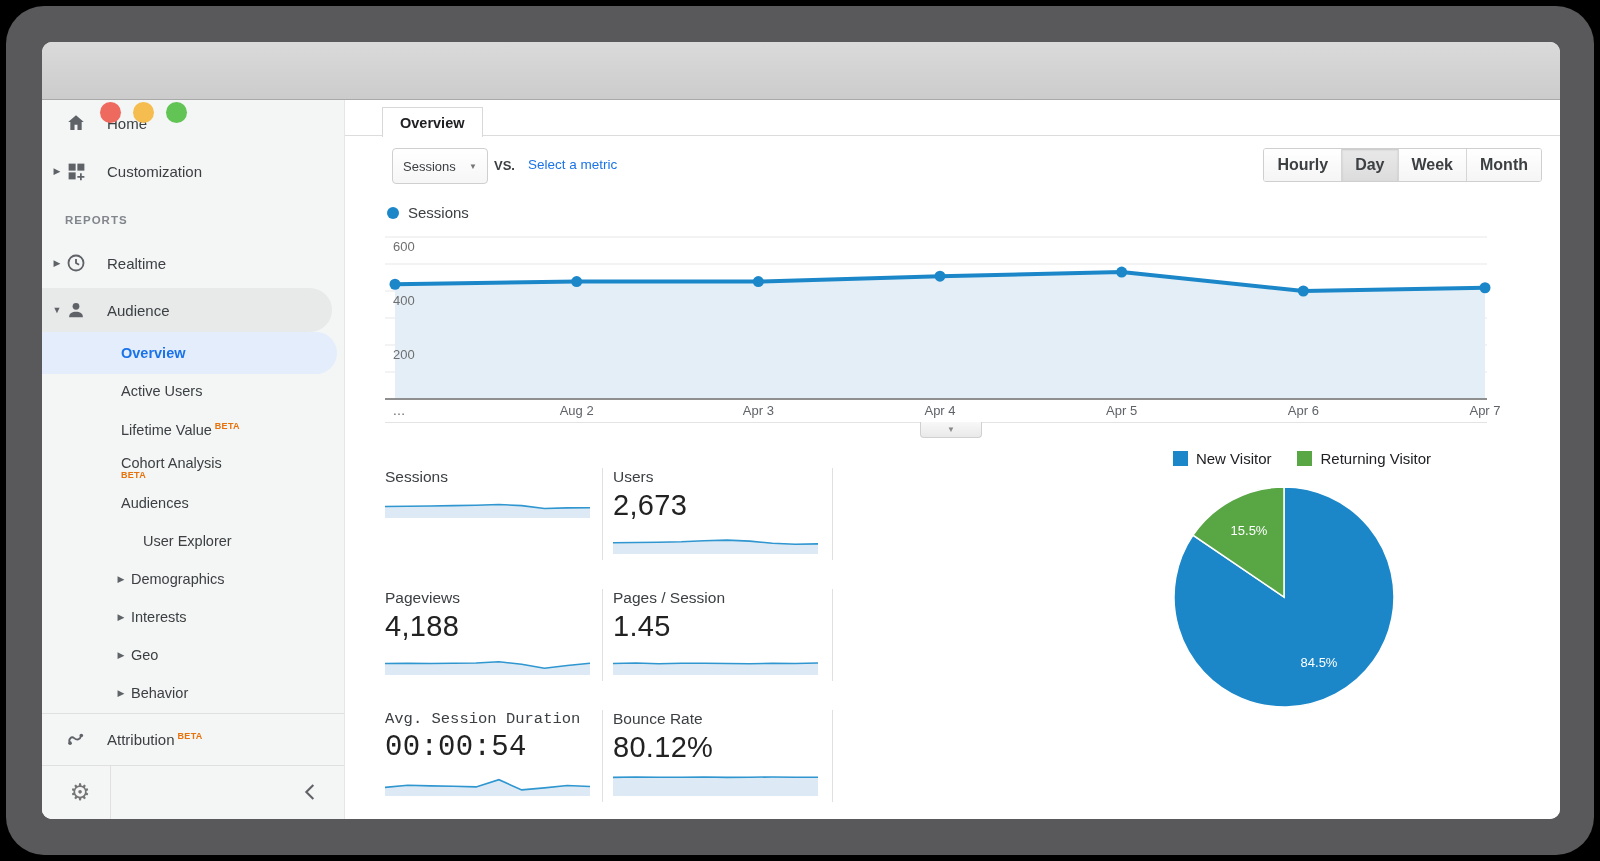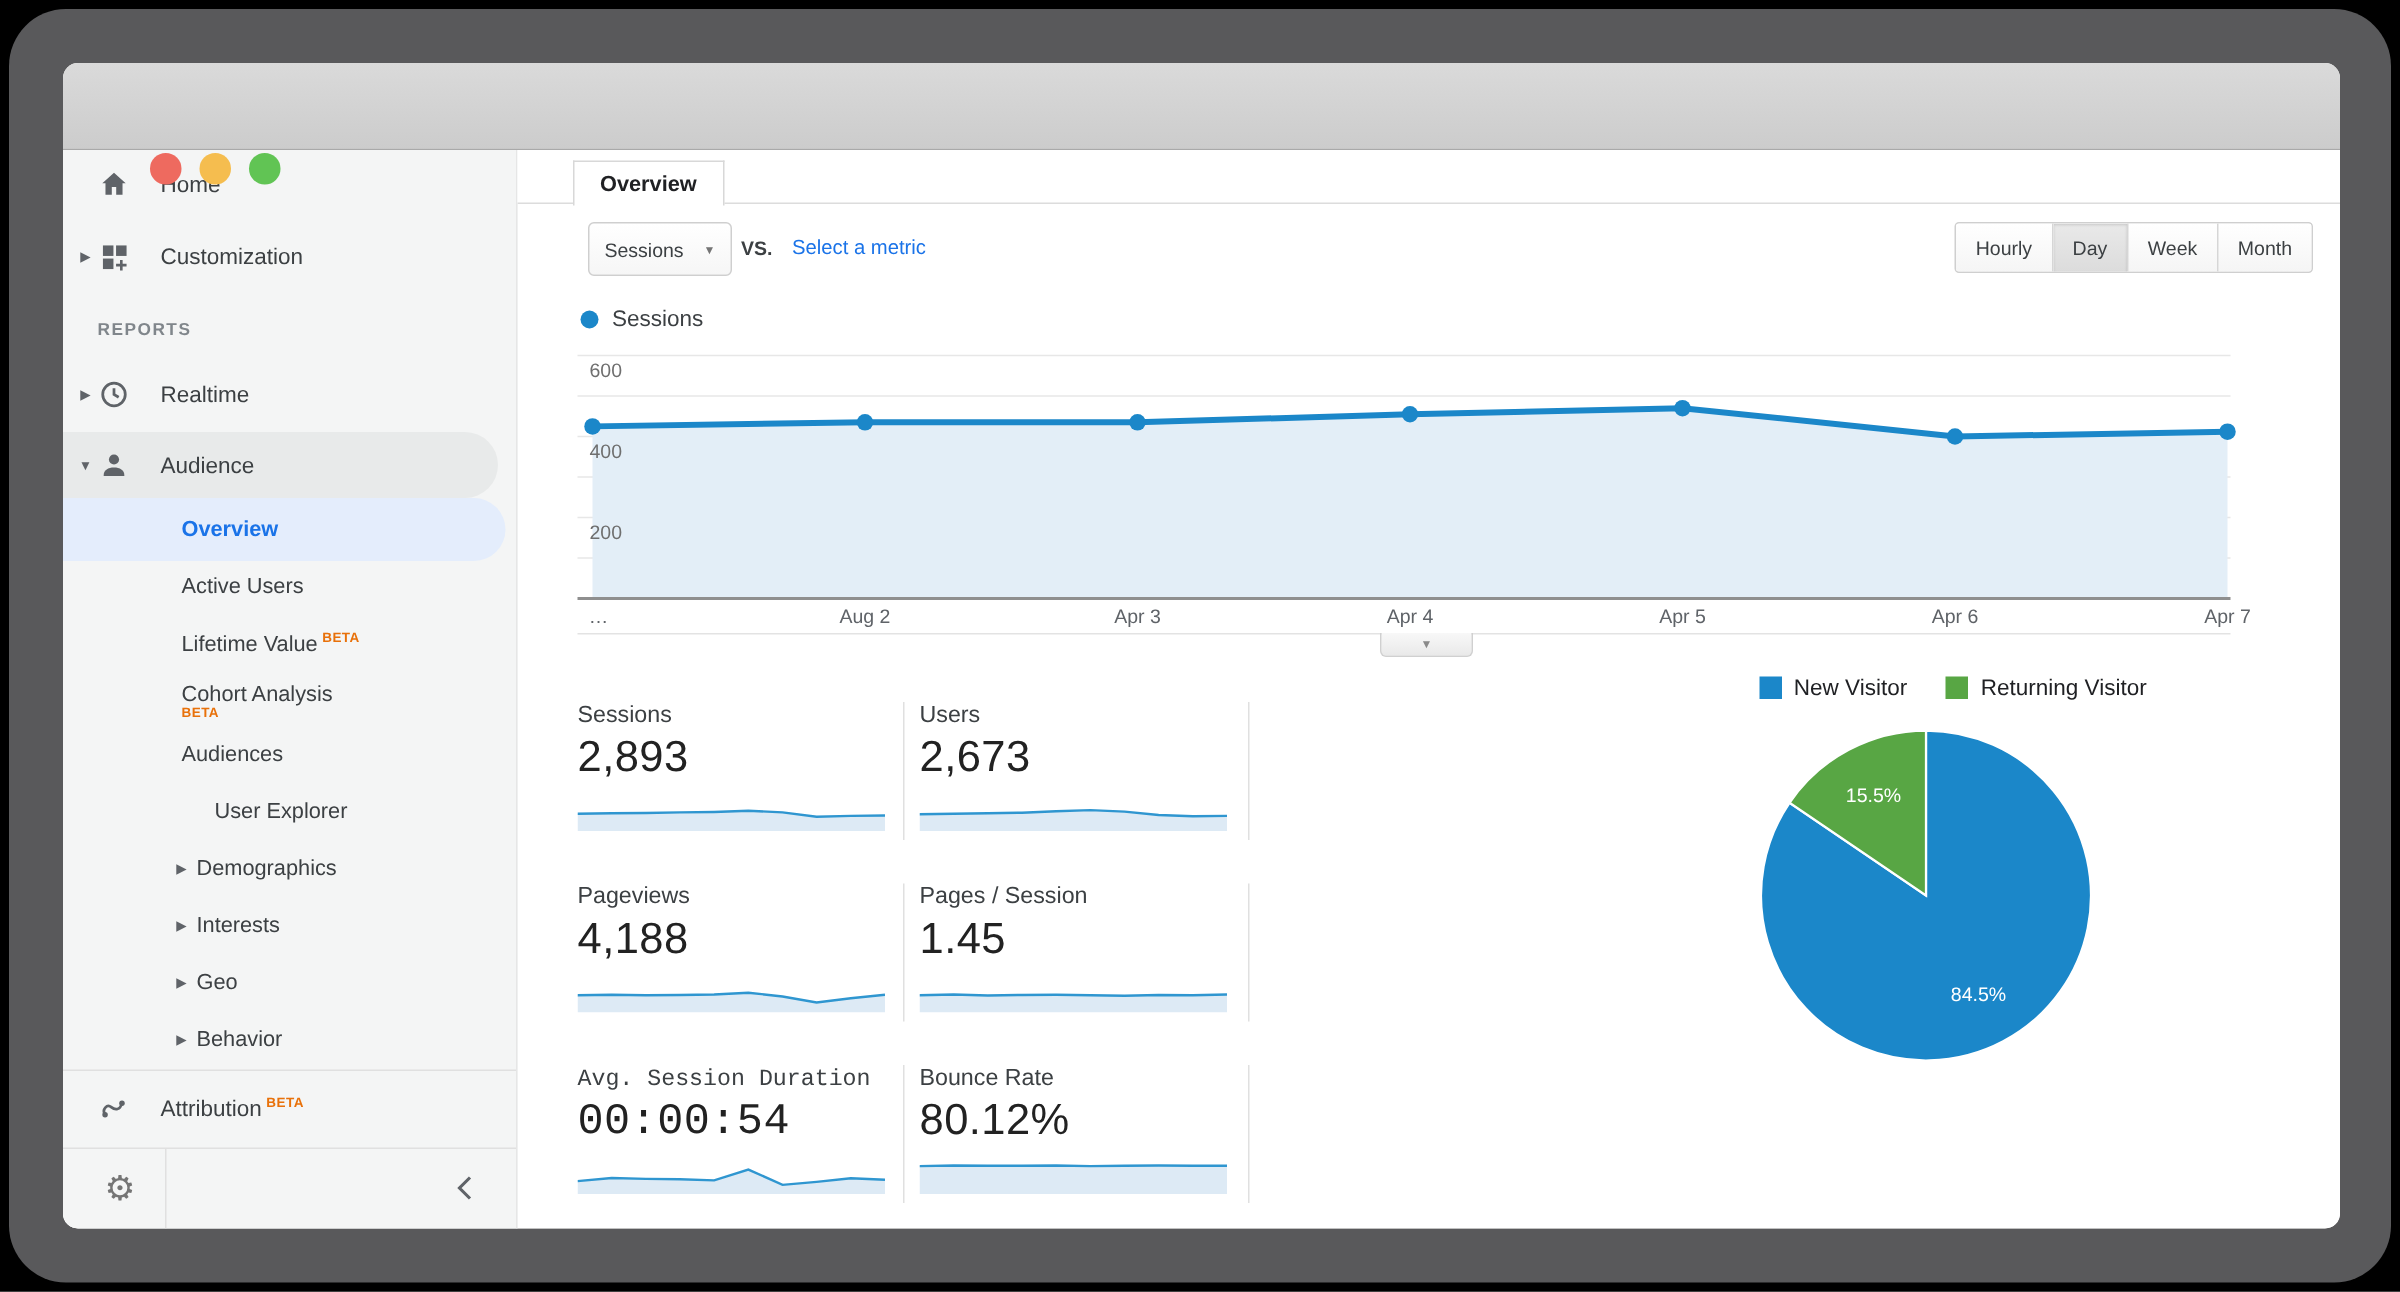--- a/index.html
+++ b/index.html
@@ -55,22 +55,22 @@
     background:linear-gradient(#ffffff,#f6f6f6); border:1px solid #cfcfcf; border-radius:4px;
     font-size:13px; color:#3c4043; display:flex; align-items:center;
     padding:0 10px; justify-content:space-between; cursor:pointer; }
   .select-caret { font-size:8px; color:#757575; }
   .vs-label { position:absolute; left:452px; top:58px; font-size:13px; font-weight:bold; color:#3c4043; }
   .metric-link { position:absolute; left:486px; top:57px; font-size:13.5px; color:#1a73e8;
     text-decoration:none; cursor:pointer; }
   .segmented { position:absolute; top:48px; right:18px; height:34px; display:flex;
     border:1px solid #cfcfcf; border-radius:3px; overflow:hidden; }
   .seg-btn { height:100%; padding:0 13px; background:linear-gradient(#fff,#f5f5f5);
-    border:none; border-left:1px solid #d6d6d6; font-family:inherit; font-size:13px;
-    font-weight:normal; color:#3c4043; cursor:pointer; }
+    border:none; border-left:1px solid #d6d6d6; font-family:inherit; font-size:16px;
+    font-weight:bold; color:#3c4043; cursor:pointer; }
   .seg-btn:first-child { border-left:none; }
   .seg-btn.on { background:linear-gradient(#e9e9e9,#dcdcdc); box-shadow:inset 0 1px 2px rgba(0,0,0,.15); }
 
   .legend-row { position:absolute; left:345px; top:104px; display:flex; align-items:center; gap:9px; }
   .legend-dot { width:12px; height:12px; border-radius:50%; }
   .legend-text { font-size:15px; color:#3c4043; }
 
   .chart-wrap { position:absolute; left:343px; top:131px; width:1102px; height:172px; }
   .ylab { position:absolute; font-size:13px; color:#6f6f6f; }
   .xlabels { position:absolute; left:343px; top:303px; width:1102px; height:18px; }
@@ -255,21 +255,20 @@
         <span class="xlab" style="left: 736.667px;">Apr 5</span>
         <span class="xlab" style="left: 918.333px;">Apr 6</span>
         <span class="xlab" style="left: 1100px;">Apr 7</span>
       </div>
     <div class="chart-bottom-border"></div>
     <div class="expander">▼</div>
 
     <div id="cards">
         <div class="card" style="left: 343px; top: 368px;">
           <div class="card-label">Sessions</div>
-    <div class="card-value">2,893</div>
     <svg class="card-spark" width="205" height="26">
             <path d="M0.0,14.5 L22.8,14.2 L45.6,14.0 L68.3,13.6 L91.1,13.3 L113.9,12.5 L136.7,13.6 L159.4,16.5 L182.2,15.9 L205.0,15.7 L205,26 L0,26 Z" fill="#ddeaf5"></path>
             <path d="M0.0,14.5 L22.8,14.2 L45.6,14.0 L68.3,13.6 L91.1,13.3 L113.9,12.5 L136.7,13.6 L159.4,16.5 L182.2,15.9 L205.0,15.7" fill="none" stroke="#2f96d0" stroke-width="1.6"></path>
           </svg>
         </div>
         <div class="card" style="left: 571px; top: 368px;">
           <div class="card-label">Users</div>
     <div class="card-value">2,673</div>
     <svg class="card-spark" width="205" height="26">
             <path d="M0.0,14.8 L22.8,14.5 L45.6,14.2 L68.3,13.8 L91.1,12.8 L113.9,12.1 L136.7,13.1 L159.4,15.3 L182.2,16.2 L205.0,15.9 L205,26 L0,26 Z" fill="#ddeaf5"></path>

